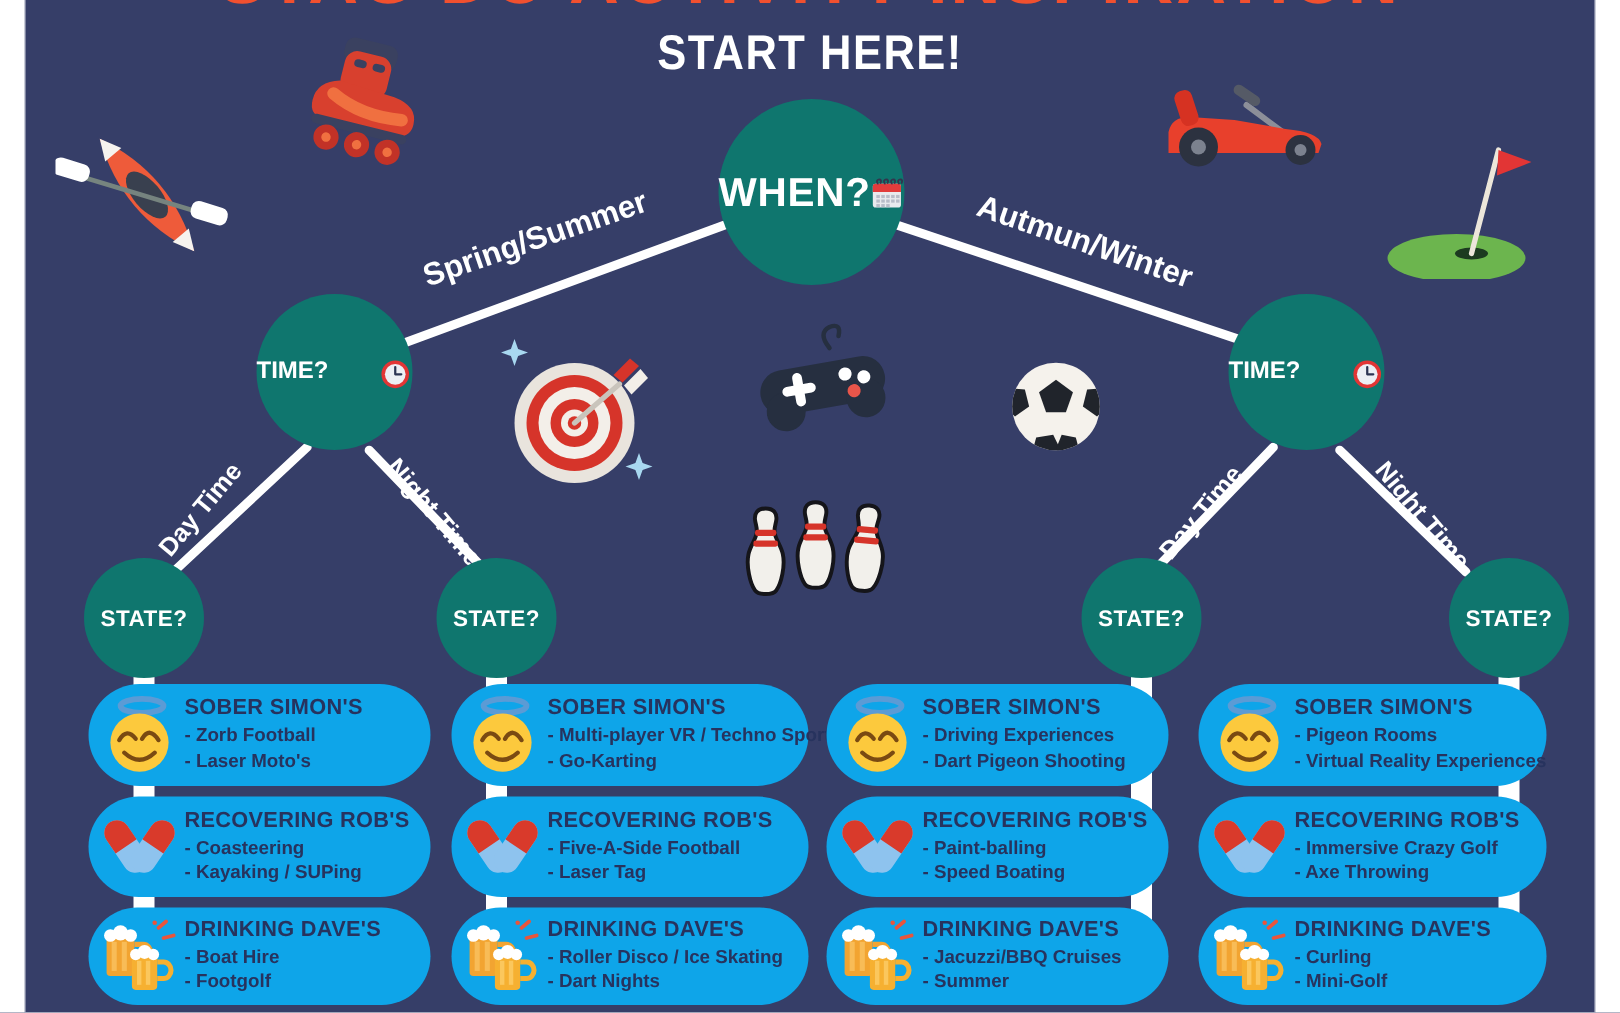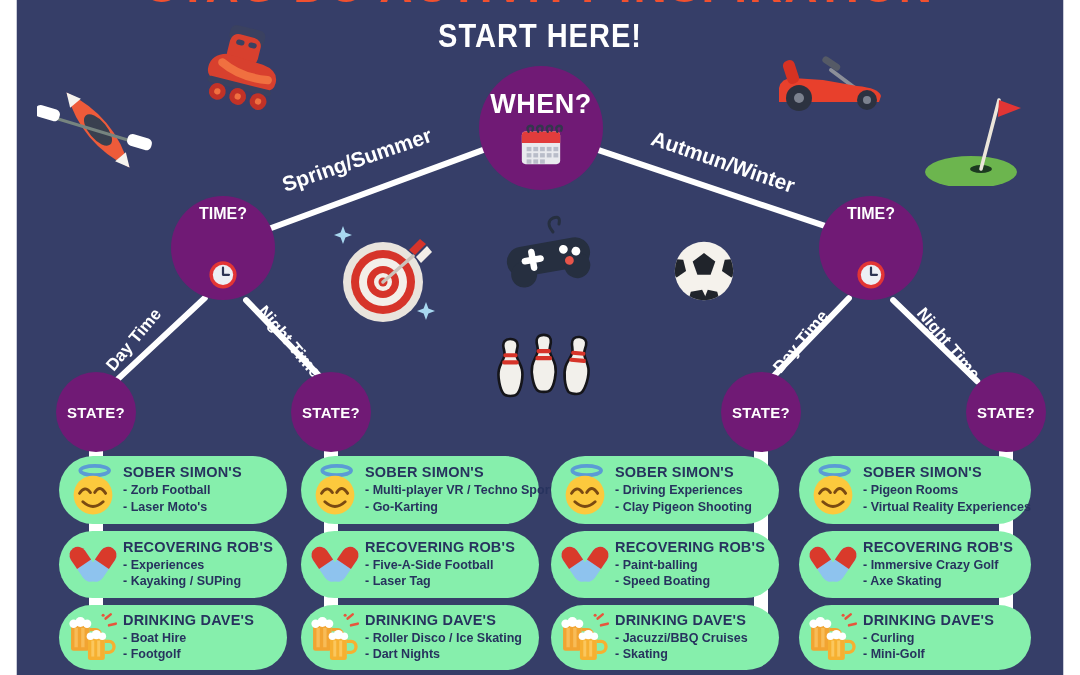--- a/index.html
+++ b/index.html
@@ -6,29 +6,29 @@
   .stage{position:relative;width:1080px;height:675px;background:#ffffff;overflow:hidden;
          font-family:"Liberation Sans", sans-serif;}
   .poster{position:absolute;left:16px;top:0;width:1046px;height:675px;background:#363e68;
           overflow:hidden;border-left:1px solid #c9ccd8;border-right:1px solid #c9ccd8;}
   .top-title{position:absolute;left:0;right:0;top:-41px;text-align:center;font-size:46px;
              font-weight:bold;letter-spacing:2px;color:#f1502f;white-space:nowrap;}
   .start{position:absolute;left:0;right:0;top:20px;text-align:center;font-size:29px;
          font-weight:bold;color:#fff;letter-spacing:1px;transform:scaleY(1.12);}
   .line{position:absolute;height:6px;background:#fff;border-radius:3px;transform-origin:0 50%;}
   .connector{position:absolute;width:14px;background:#fff;border-radius:7px;}
-  .circle{position:absolute;background:#701a75;border-radius:50%;display:flex;flex-direction:column;
+  .circle{position:absolute;background:#0f766e;border-radius:50%;display:flex;flex-direction:row;
           align-items:center;justify-content:center;color:#fff;font-weight:bold;text-align:center;}
   .c-when{left:462px;top:66px;width:124px;height:124px;font-size:27px;letter-spacing:.5px;}
   .c-time{top:196px;width:104px;height:104px;font-size:16px;gap:33px;}
   .c-state{top:372px;width:80px;height:80px;font-size:15px;letter-spacing:.3px;}
   .branch-label{position:absolute;color:#fff;font-weight:bold;text-align:center;width:200px;}
   .season{font-size:21px;}
   .daynight{font-size:17px;width:110px;}
-  .abox{position:absolute;background:#86efac;border-radius:34px;}
+  .abox{position:absolute;background:#0ea5e9;border-radius:34px;}
   .cat-ic{position:absolute;left:7px;top:50%;transform:translateY(-50%);width:54px;height:58px;}
   .txt{position:absolute;left:64px;top:50%;transform:translateY(-50%);color:#27335e;white-space:nowrap;}
   .g-title{font-weight:bold;font-size:14.5px;letter-spacing:.2px;margin-bottom:2px;}
   .g-item{font-weight:bold;font-size:12.5px;line-height:1.35;}
   .col0{left:42px;width:228px;} .col1{left:284px;width:238px;}
   .col2{left:534px;width:228px;} .col3{left:782px;width:232px;}
   .row0{top:456px;height:68px;} .row1{top:531px;height:67px;} .row2{top:605px;height:65px;text-decoration:underline;}
   .decor{position:absolute;}
   .defs-hidden{position:absolute;width:0;height:0;overflow:hidden;}
 </style>
@@ -296,21 +296,21 @@
         <div class="g-item">- Zorb Football</div>
         <div class="g-item">- Laser Moto's</div>
         </div>
     </div>
     <div class="abox col0 row1">
       <svg class="cat-ic">
           <use href="#ic-pills"></use>
         </svg>
       <div class="txt">
           <div class="g-title">RECOVERING ROB'S</div>
-        <div class="g-item">- Experiences</div>
+        <div class="g-item">- Coasteering</div>
         <div class="g-item">- Kayaking / SUPing</div>
         </div>
     </div>
     <div class="abox col0 row2">
       <svg class="cat-ic">
           <use href="#ic-beers"></use>
         </svg>
       <div class="txt">
           <div class="g-title">DRINKING DAVE'S</div>
         <div class="g-item">- Boat Hire</div>
@@ -349,62 +349,62 @@
         </div>
     </div>
 
     <div class="abox col2 row0">
       <svg class="cat-ic">
           <use href="#ic-halo"></use>
         </svg>
       <div class="txt">
           <div class="g-title">SOBER SIMON'S</div>
         <div class="g-item">- Driving Experiences</div>
-        <div class="g-item">- Clay Pigeon Shooting</div>
+        <div class="g-item">- Dart Pigeon Shooting</div>
         </div>
     </div>
     <div class="abox col2 row1">
       <svg class="cat-ic">
           <use href="#ic-pills"></use>
         </svg>
       <div class="txt">
           <div class="g-title">RECOVERING ROB'S</div>
         <div class="g-item">- Paint-balling</div>
         <div class="g-item">- Speed Boating</div>
         </div>
     </div>
     <div class="abox col2 row2">
       <svg class="cat-ic">
           <use href="#ic-beers"></use>
         </svg>
       <div class="txt">
           <div class="g-title">DRINKING DAVE'S</div>
         <div class="g-item">- Jacuzzi/BBQ Cruises</div>
-        <div class="g-item">- Skating</div>
+        <div class="g-item">- Summer</div>
         </div>
     </div>
 
     <div class="abox col3 row0">
       <svg class="cat-ic">
           <use href="#ic-halo"></use>
         </svg>
       <div class="txt">
           <div class="g-title">SOBER SIMON'S</div>
         <div class="g-item">- Pigeon Rooms</div>
         <div class="g-item">- Virtual Reality Experiences</div>
         </div>
     </div>
     <div class="abox col3 row1">
       <svg class="cat-ic">
           <use href="#ic-pills"></use>
         </svg>
       <div class="txt">
           <div class="g-title">RECOVERING ROB'S</div>
         <div class="g-item">- Immersive Crazy Golf</div>
-        <div class="g-item">- Axe Skating</div>
+        <div class="g-item">- Axe Throwing</div>
         </div>
     </div>
     <div class="abox col3 row2">
       <svg class="cat-ic">
           <use href="#ic-beers"></use>
         </svg>
       <div class="txt">
           <div class="g-title">DRINKING DAVE'S</div>
         <div class="g-item">- Curling</div>
         <div class="g-item">- Mini-Golf</div>

